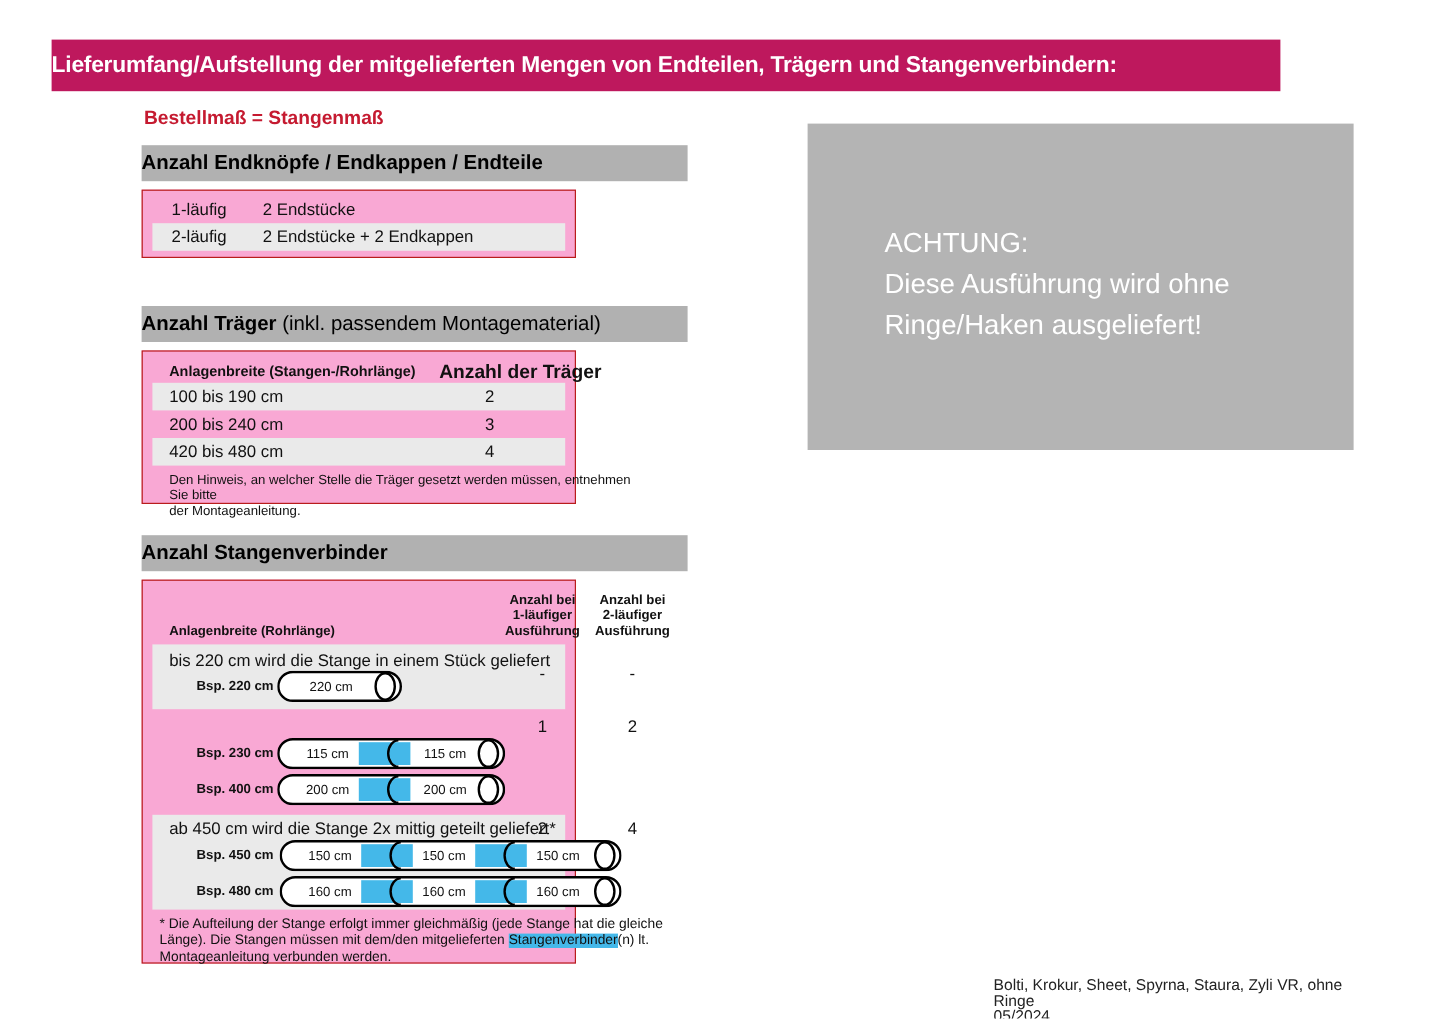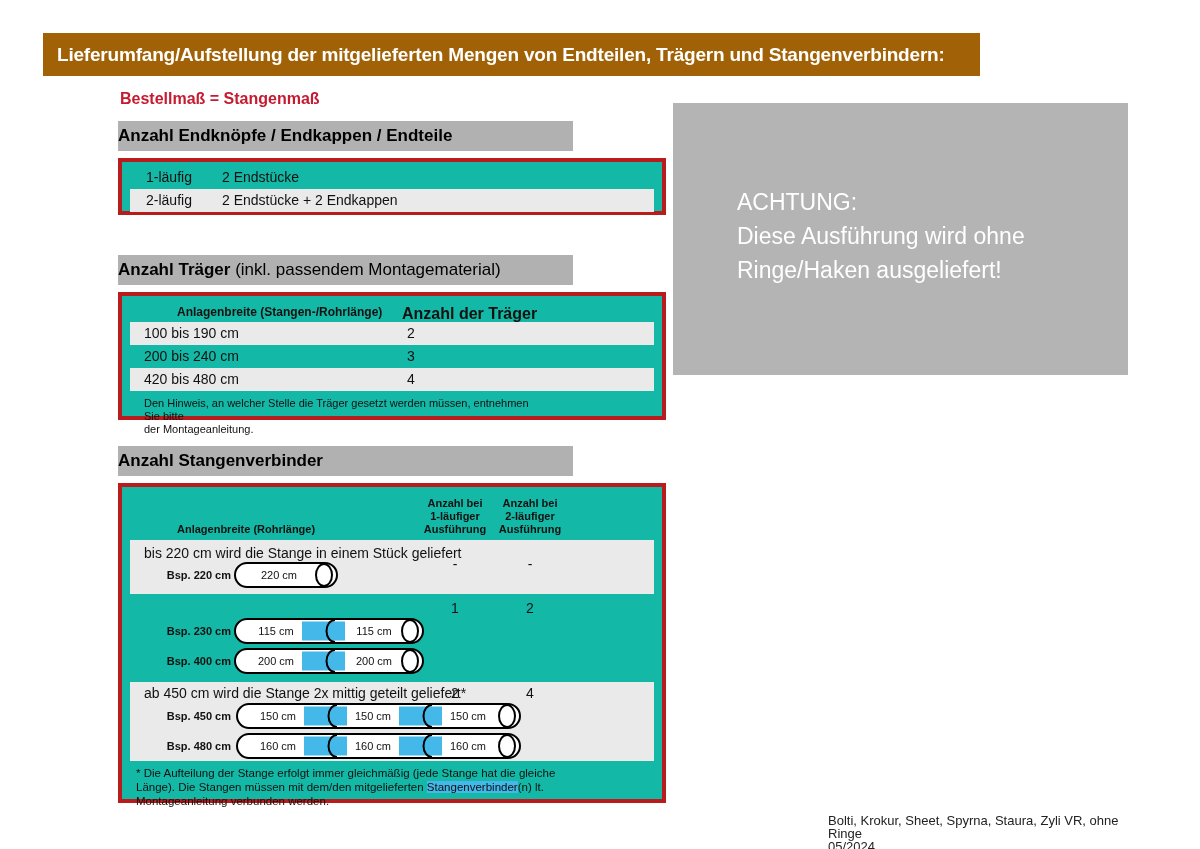--- a/index.html
+++ b/index.html
@@ -5,39 +5,39 @@
   * { margin:0; padding:0; box-sizing:border-box; }
   html,body { background:#fff; }
   .page {
     position:relative; width:1200px; height:849px; background:#fff;
     font-family:"Liberation Sans", sans-serif; color:#111; overflow:hidden;
   }
   .abs { position:absolute; }
 
   
   .banner {
-    left:43px; top:33px; width:937px; height:43px; background:#a16207;
+    left:43px; top:33px; width:1024px; height:43px; background:#be185d;
     color:#fff; font-weight:bold; font-size:19px; line-height:43px;
-    padding-left:14px; letter-spacing:-0.2px; white-space:nowrap;
+    letter-spacing:-0.2px; white-space:nowrap;
   }
 
   .subtitle { left:120px; top:90px; font-size:16px; font-weight:bold; color:#c51a30; }
 
   .section-bar {
     left:118px; width:455px; height:30px; background:#b1b1b1;
     font-size:17px; line-height:30px; color:#000; white-space:nowrap;
   }
   .section-bar .b { font-weight:bold; }
 
-  .tbox { left:118px; width:548px; background:#14b8a6; border:4px solid #b91c1c; }
+  .tbox { left:118px; width:362px; background:#f9a8d4; border:1px solid #b91c1c; }
 
   .stripe { position:absolute; left:8px; right:8px; background:#eaeaea; }
 
   .cell { position:absolute; font-size:14px; line-height:23px; white-space:nowrap; }
-  .chead { position:absolute; font-weight:bold; white-space:nowrap;margin-left:33px; }
+  .chead { position:absolute; font-weight:bold; white-space:nowrap; }
 
   .note { position:absolute; font-size:11px; line-height:13px; color:#111; }
 
   .col-center { position:absolute; width:84px; text-align:center; }
 
   .v3head {
     position:absolute; width:90px; text-align:center; font-size:11px; font-weight:bold;
     line-height:13px; white-space:pre-line;
   }
 

